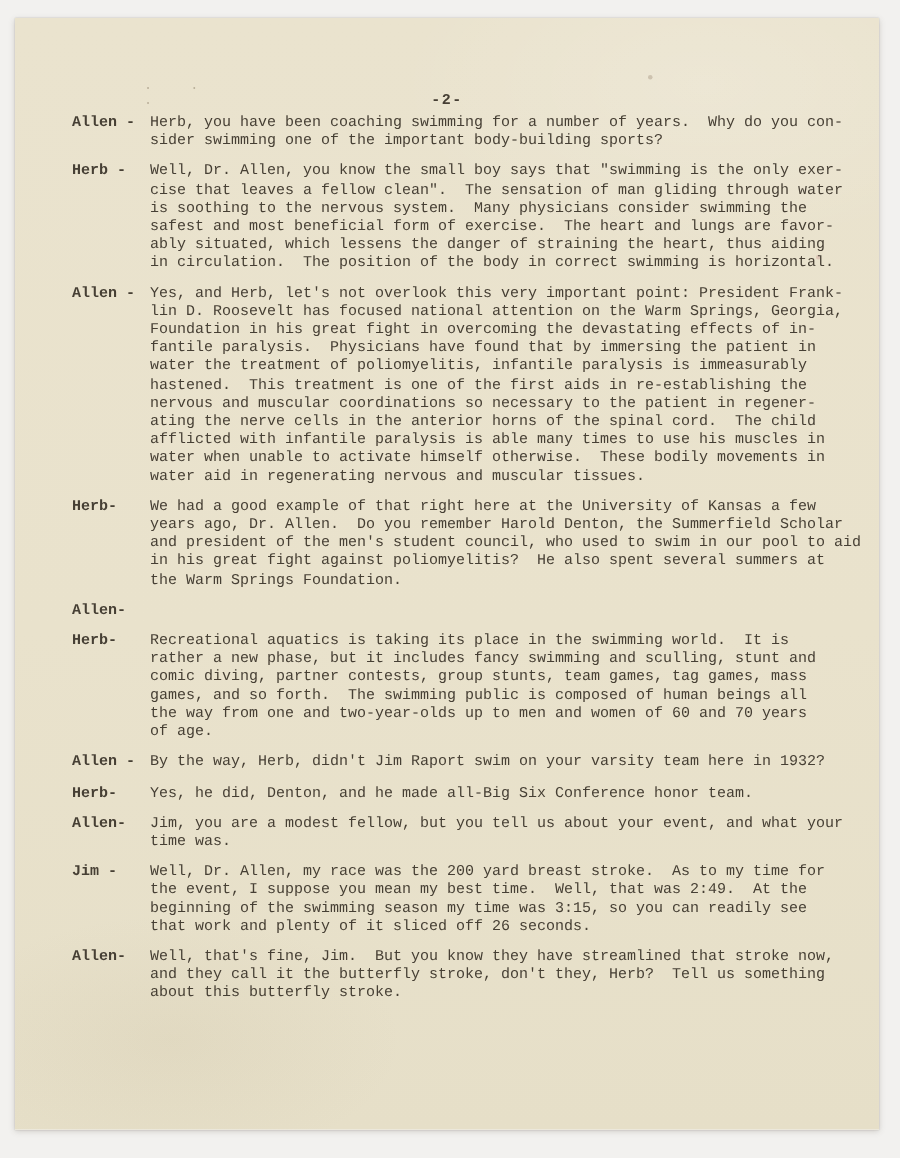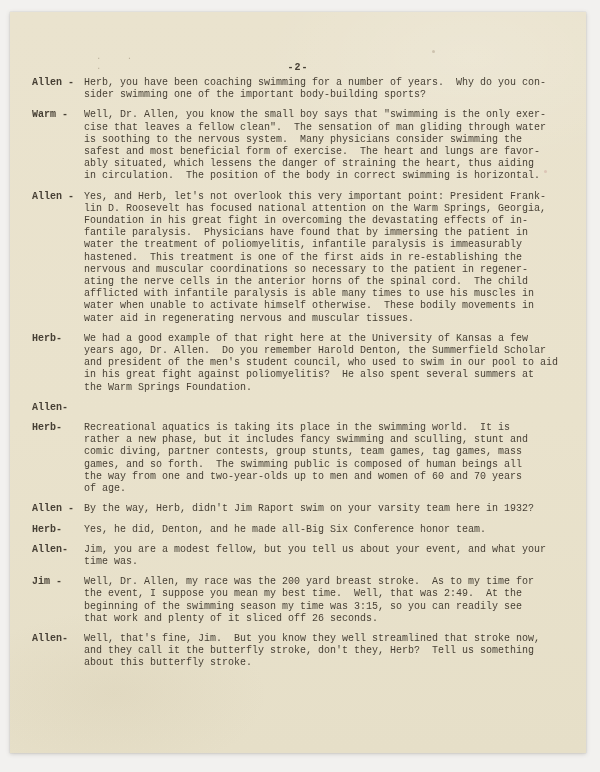--- a/index.html
+++ b/index.html
@@ -33,21 +33,21 @@
     color:rgba(130,118,96,0.45);font-size:9px;letter-spacing:10px;
   }
   .artifact-dots::before{content:". . .";}
   .speck{
     position:absolute;width:3px;height:3px;border-radius:50%;
     background:rgba(150,130,110,0.35);
   }
   .speck.s1{left:422px;top:38px;}
   .speck.s2{left:534px;top:158px;background:rgba(190,130,130,0.30);}
   .content{
-    position:absolute;top:65px;left:22px;right:18px;
+    position:absolute;top:65px;left:38px;right:18px;
   }
   .row{
     display:flex;align-items:flex-start;
     margin-bottom:8px;
   }
   .speaker{
     flex:0 0 52px;width:52px;
     font-size:10px;line-height:12.2px;font-weight:bold;
     color:var(--ink);white-space:pre;
   }
@@ -66,21 +66,21 @@
   <div class="speck s2"></div>
   <div class="page-number">-2-</div>
   <div class="content">
   <div class="row">
     <div class="speaker">Allen -</div>
     <div class="speech">Herb, you have been coaching swimming for a number of years.  Why do you con-
 sider swimming one of the important body-building sports?</div>
   </div>
 
   <div class="row">
-    <div class="speaker">Warm -</div>
+    <div class="speaker">Herb -</div>
     <div class="speech">Well, Dr. Allen, you know the small boy says that "swimming is the only exer-
 cise that leaves a fellow clean".  The sensation of man gliding through water
 is soothing to the nervous system.  Many physicians consider swimming the
 safest and most beneficial form of exercise.  The heart and lungs are favor-
 ably situated, which lessens the danger of straining the heart, thus aiding
 in circulation.  The position of the body in correct swimming is horizontal.</div>
   </div>
 
   <div class="row">
     <div class="speaker">Allen -</div>
@@ -139,18 +139,18 @@
   <div class="row">
     <div class="speaker">Jim -</div>
     <div class="speech">Well, Dr. Allen, my race was the 200 yard breast stroke.  As to my time for
 the event, I suppose you mean my best time.  Well, that was 2:49.  At the
 beginning of the swimming season my time was 3:15, so you can readily see
 that work and plenty of it sliced off 26 seconds.</div>
   </div>
 
   <div class="row">
     <div class="speaker">Allen-</div>
-    <div class="speech">Well, that's fine, Jim.  But you know they well streamlined that stroke now,
+    <div class="speech">Well, that's fine, Jim.  But you know they have streamlined that stroke now,
 and they call it the butterfly stroke, don't they, Herb?  Tell us something
 about this butterfly stroke.</div>
   </div>
 </div>
 </div>
 
 </body></html>

